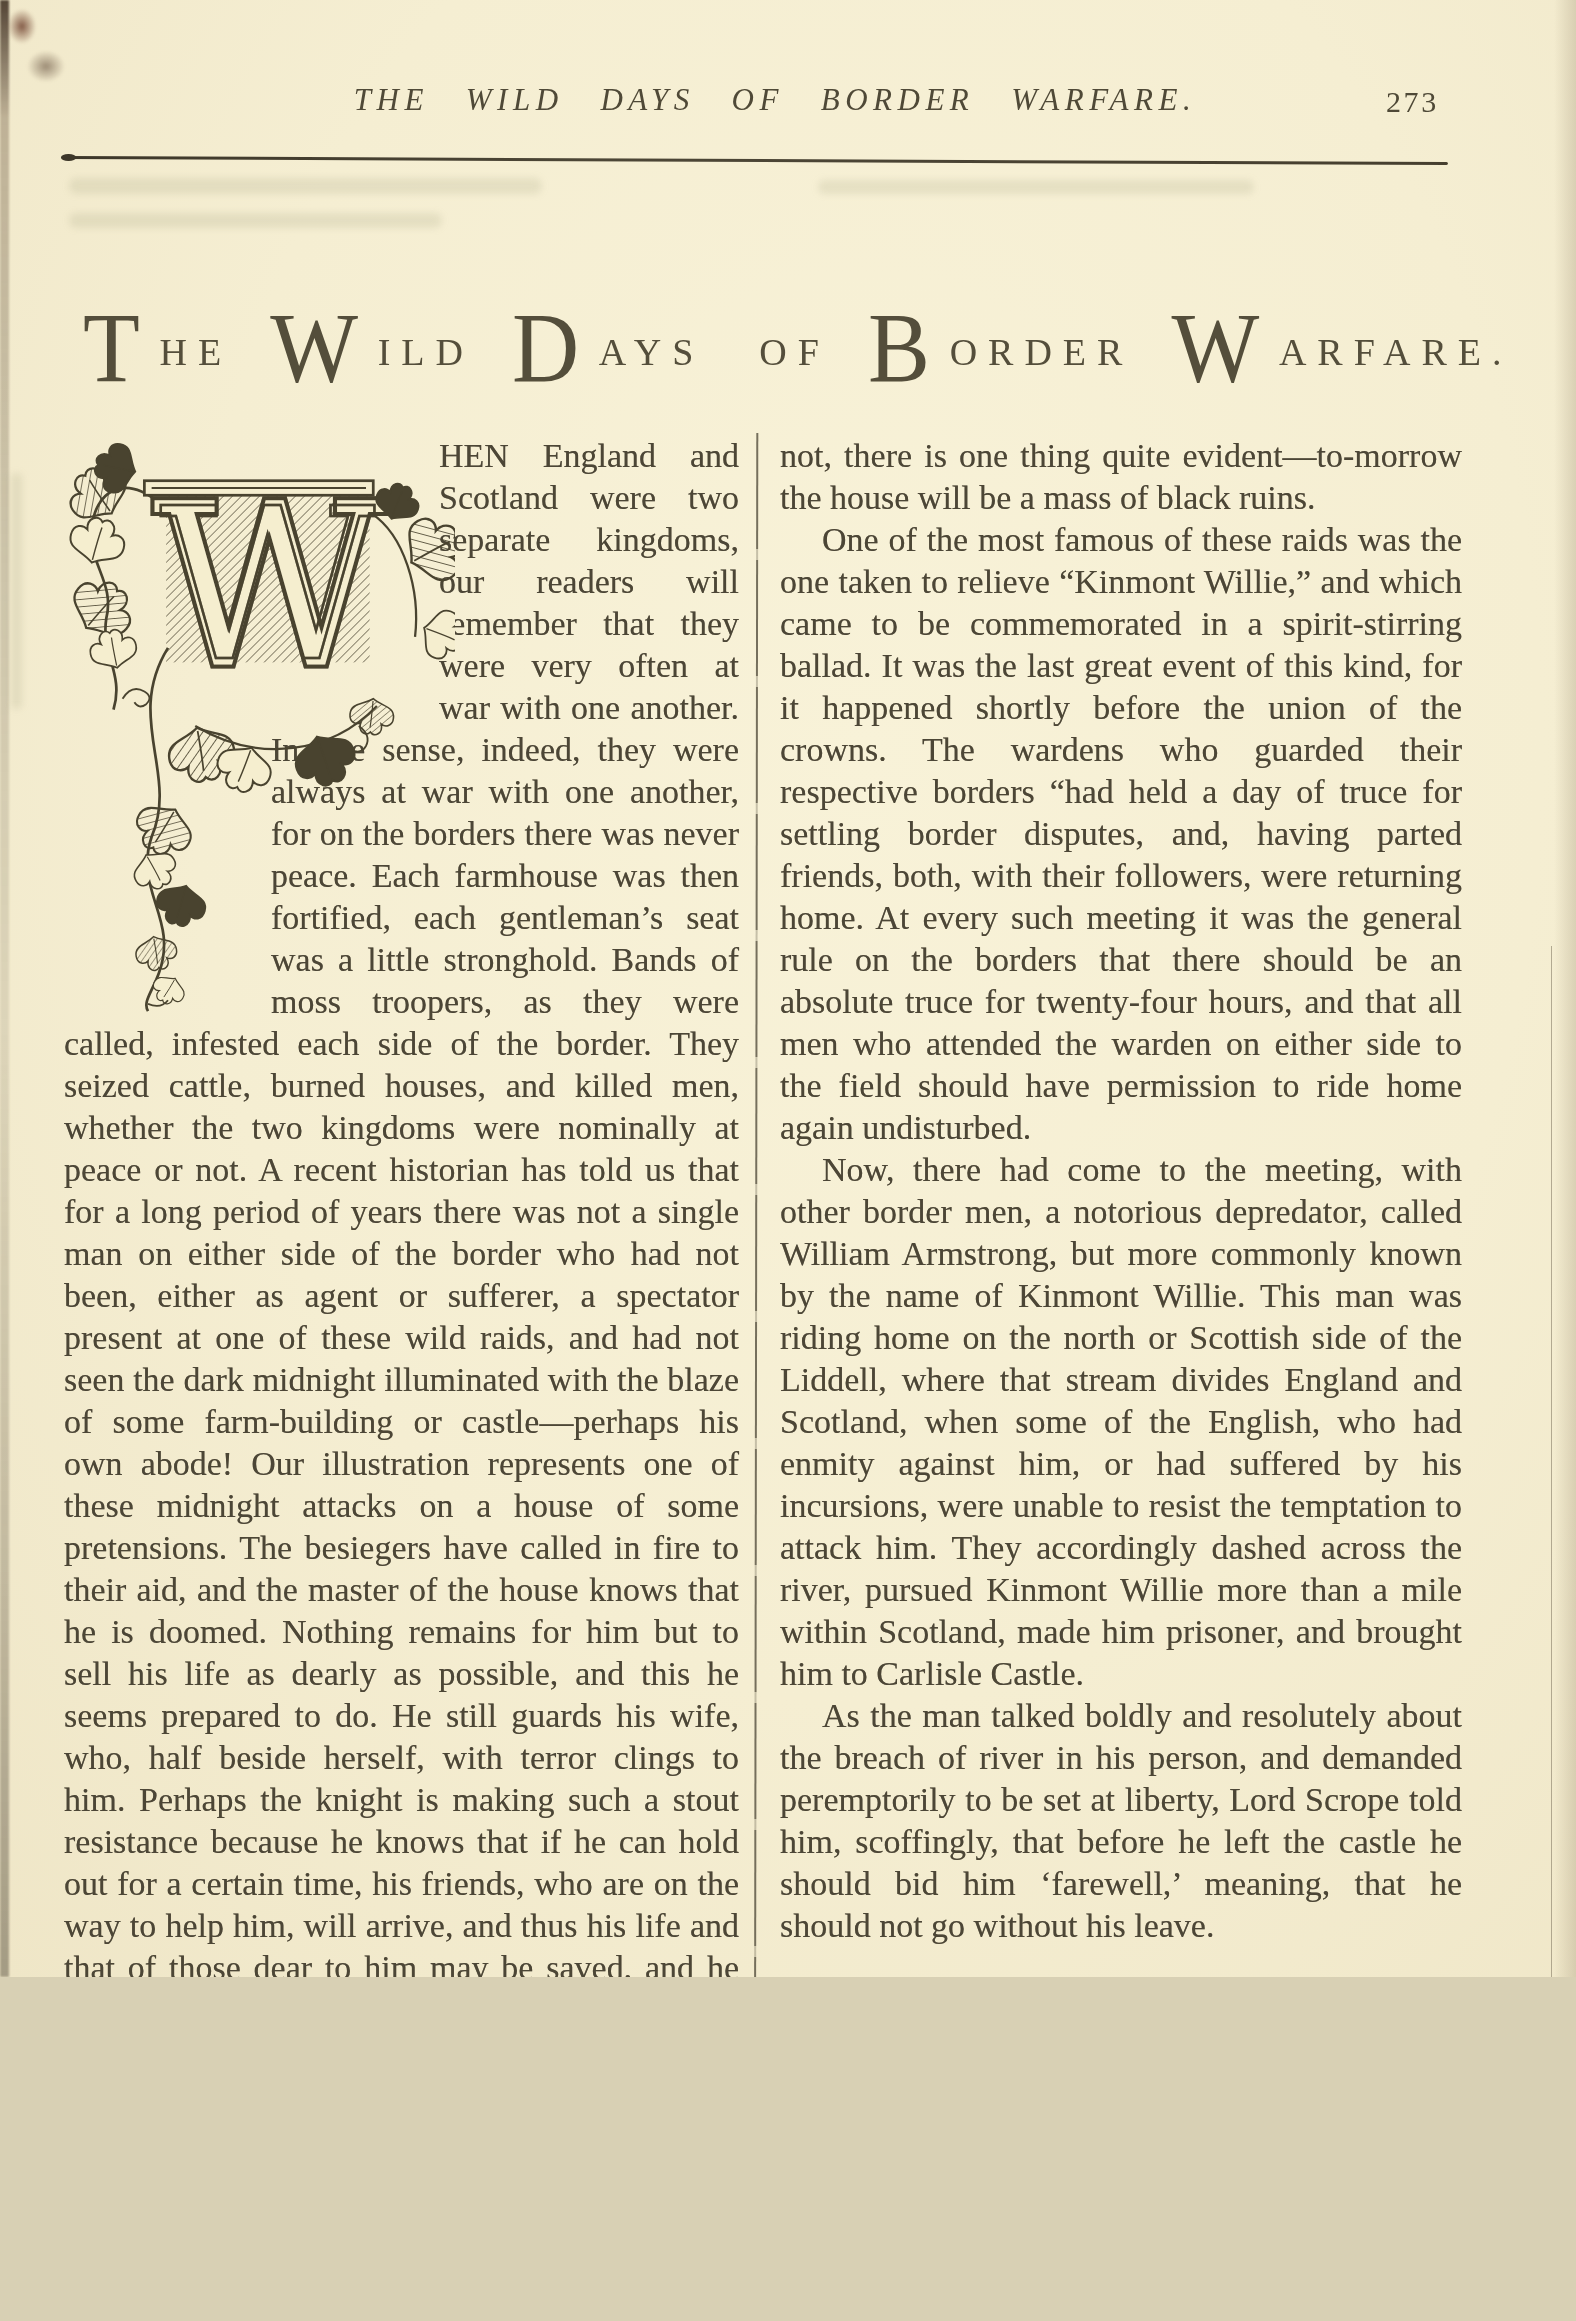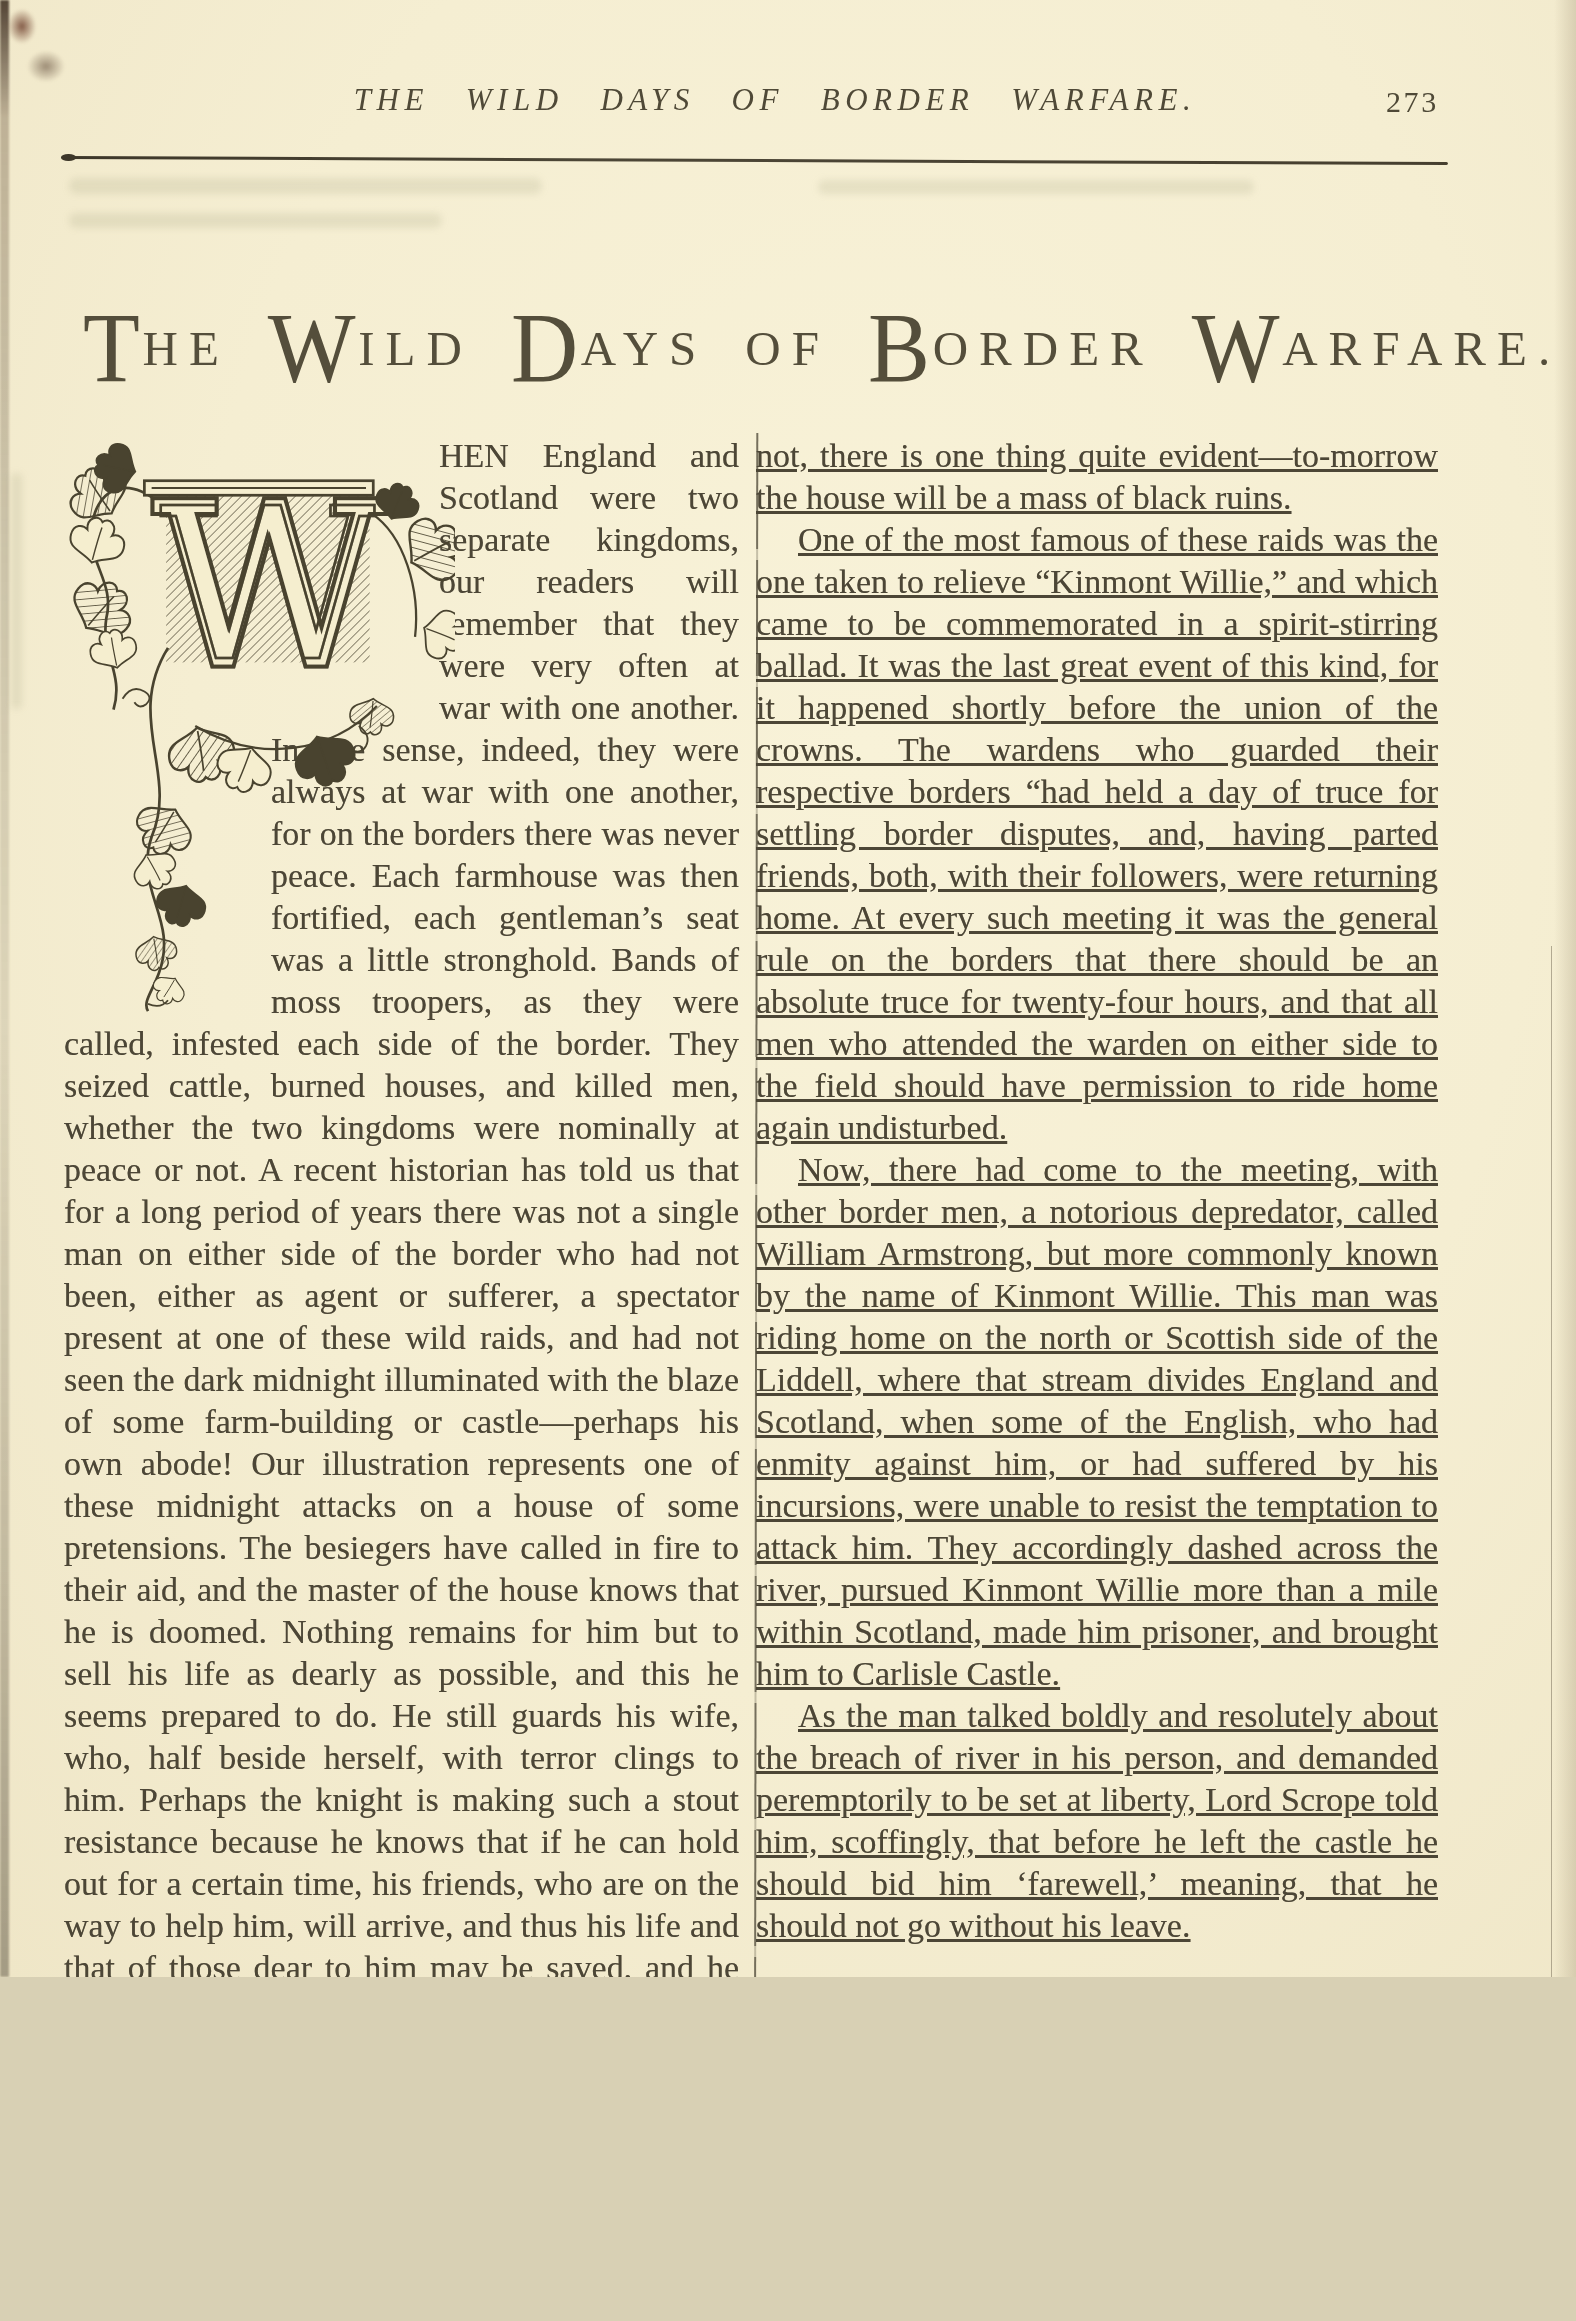--- a/index.html
+++ b/index.html
@@ -36,27 +36,27 @@
     transform:rotate(0.25deg);transform-origin:left center;}
   .header-rule::before{content:"";position:absolute;left:-2.7px;top:-1.8px;width:14.5px;height:6.4px;
     background:#3d3729;border-radius:50%;}
 
   
   .article-title{position:absolute;top:287px;left:64px;width:1386px;text-align:center;
     white-space:nowrap;color:#544e3b;line-height:87px;height:100px;}
   .title-word{display:inline-block;margin:0 19px;}
   .title-initial{display:inline-block;font-size:93px;line-height:1;position:relative;top:13.6px;
     margin-right:2.7px;transform:scaleY(1.06);}
-  .title-rest{font-size:49px;letter-spacing:11px;}
+  .title-rest{font-size:38px;letter-spacing:11px;margin-left:17px;}
 
   
   .column{position:absolute;top:435px;width:675px;font-size:34px;line-height:42px;
     text-align:justify;color:#4c4636;text-shadow:0 0 0.5px rgba(76,70,54,.55);hyphens:none;}
   .column.left{left:64px;}
-  .column.right{left:756px;width:682px;text-decoration:underline;}
+  .column.right{left:780px;width:682px;}
   .para{margin:0;}
   .para.indent{text-indent:42px;}
   .it{}
   .col-rule{position:absolute;left:755px;top:433px;width:1.8px;height:1856px;opacity:.8;
     background:repeating-linear-gradient(180deg,#554f3e 0 116px,rgba(85,79,62,.38) 116px 127px);
     transform:rotate(0.08deg);}
 
   
   .dropcap-float-a{float:left;width:375px;height:255px;position:relative;}
   .dropcap-float-b{float:left;clear:left;width:207px;height:297px;}

